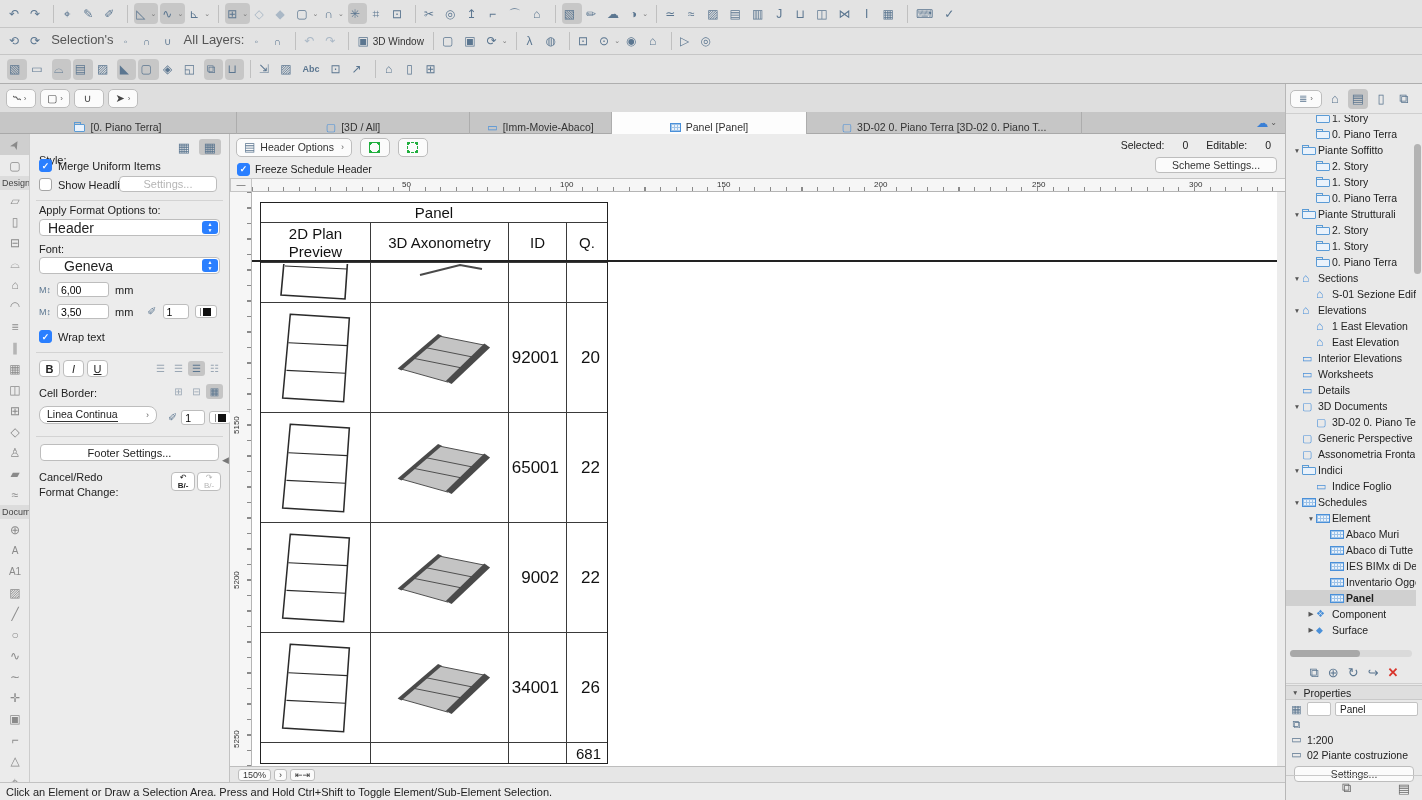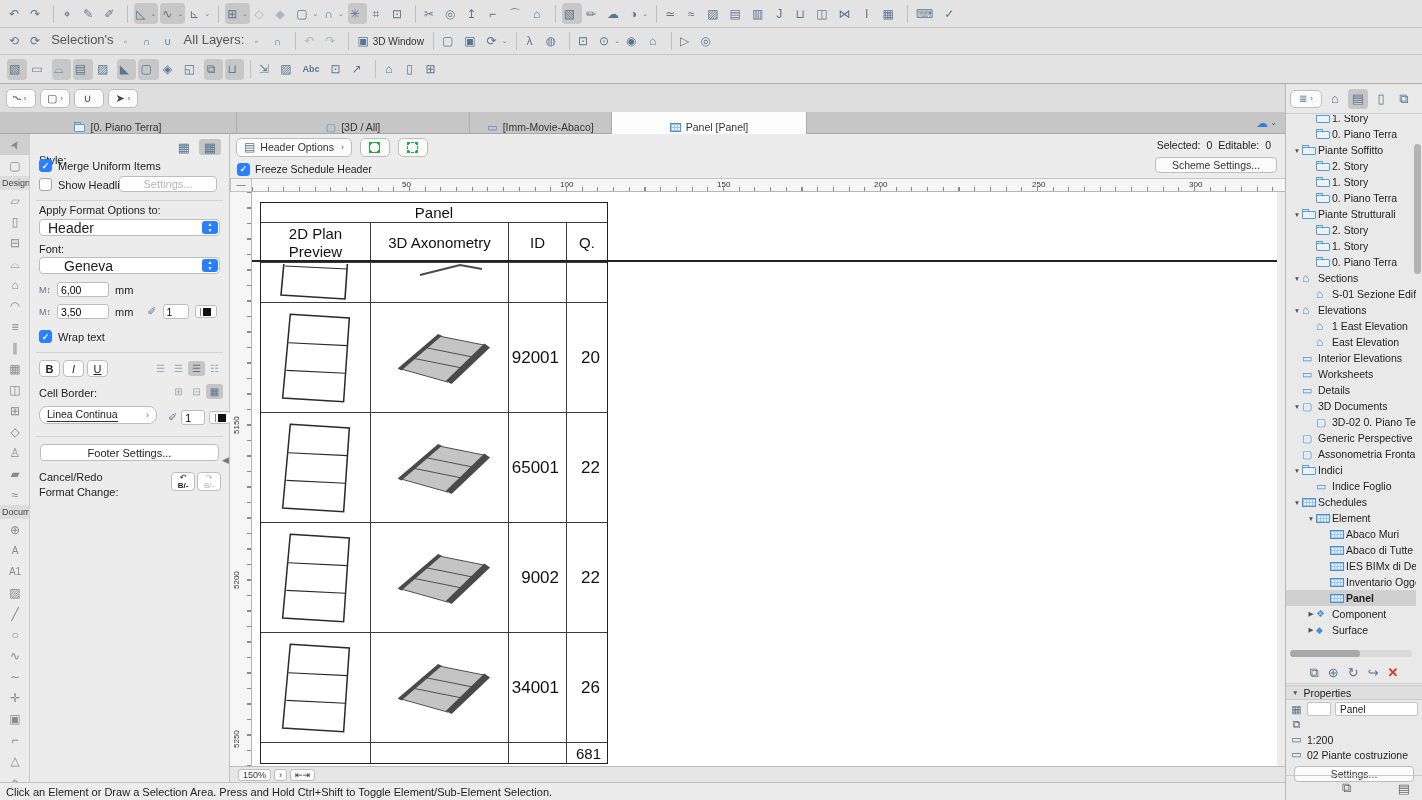--- a/index.html
+++ b/index.html
@@ -116,21 +116,21 @@
   .gbtn { width:30px; height:19px; background:#fbfbfb; border:1px solid #bdbdbd; border-radius:5px;
     display:flex; align-items:center; justify-content:center; }
   .gsq { width:11px; height:11px; border:1.5px solid #1fae3d; position:relative;
     background-image:radial-gradient(circle at 0 0,#1fae3d 1.6px,transparent 2px),
       radial-gradient(circle at 100% 0,#1fae3d 1.6px,transparent 2px),
       radial-gradient(circle at 0 100%,#1fae3d 1.6px,transparent 2px),
       radial-gradient(circle at 100% 100%,#1fae3d 1.6px,transparent 2px); }
   .gsq.dash { border-style:dashed; }
   #freeze-row { position:absolute; top:27px; left:7px; height:16px; display:flex; align-items:center; gap:5px;
     font-size:10.5px; color:#222; }
-  #sel-info { position:absolute; top:5px; right:14px; font-size:10.5px; color:#222; display:flex; gap:6px; }
+  #sel-info { position:absolute; top:5px; right:14px; font-size:10.5px; color:#222; display:flex; gap:18px; }
   #scheme-btn { position:absolute; top:23px; right:8px; width:122px; height:16px; background:#fbfbfb;
     border:1px solid #bdbdbd; border-radius:4px; font-size:10.5px; color:#333; display:flex;
     align-items:center; justify-content:center; }
 
   
   #ruler-corner { position:absolute; top:44px; left:0; width:22px; height:14px; background:#f2f2f2;
     border:1px solid #c5c5c5; font-size:9px; color:#555; display:flex; align-items:center; justify-content:center; }
   #hruler { position:absolute; top:44px; left:22px; right:0; height:14px; background:#f6f6f6;
     border-bottom:1px solid #b5b5b5; border-top:1px solid #c5c5c5; overflow:hidden;
     background-image:repeating-linear-gradient(to right, #8a8a8a 0 1px, transparent 1px 15.7px);
@@ -738,20 +738,24 @@
         <span class="tico ic-box"></span>
         <span class="tab-label">[3D / All]</span>
       </div>
       <div class="tab" style="width: 142px;">
         <span class="tico ic-doc"></span>
         <span class="tab-label">[Imm-Movie-Abaco]</span>
       </div>
       <div class="tab active" style="width: 195px;">
         <span class="tico ic-grid"></span>
         <span class="tab-label">Panel [Panel]</span>
+      </div>
+      <div class="tab" style="width: 275px;">
+        <span class="tico ic-box"></span>
+        <span class="tab-label">3D-02 0. Piano Terra [3D-02 0. Piano T...</span>
       </div>
     <div id="tab-fill">
       <span class="g">☁</span>
       <span class="dd">⌄</span>
     </div>
   </div>
 
   <div id="workarea">
 
     <div id="toolbox">

